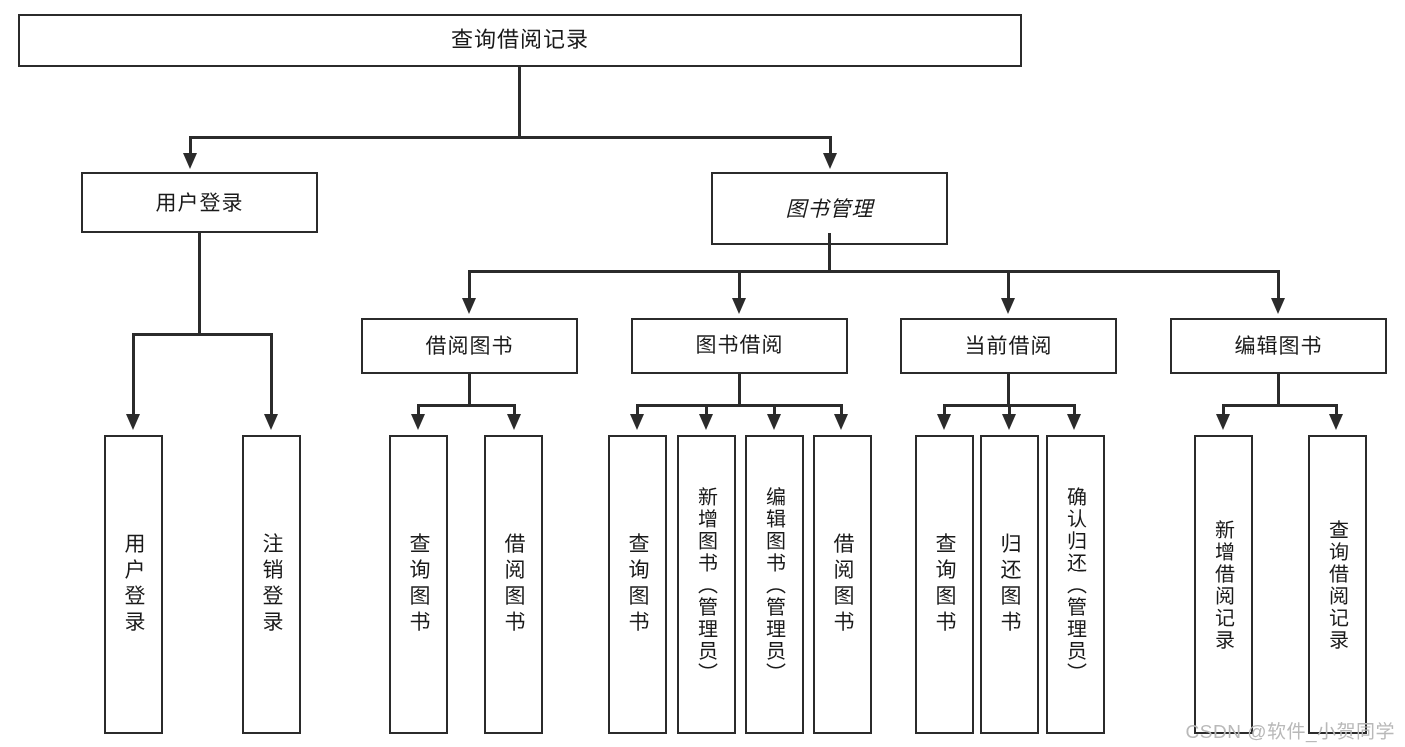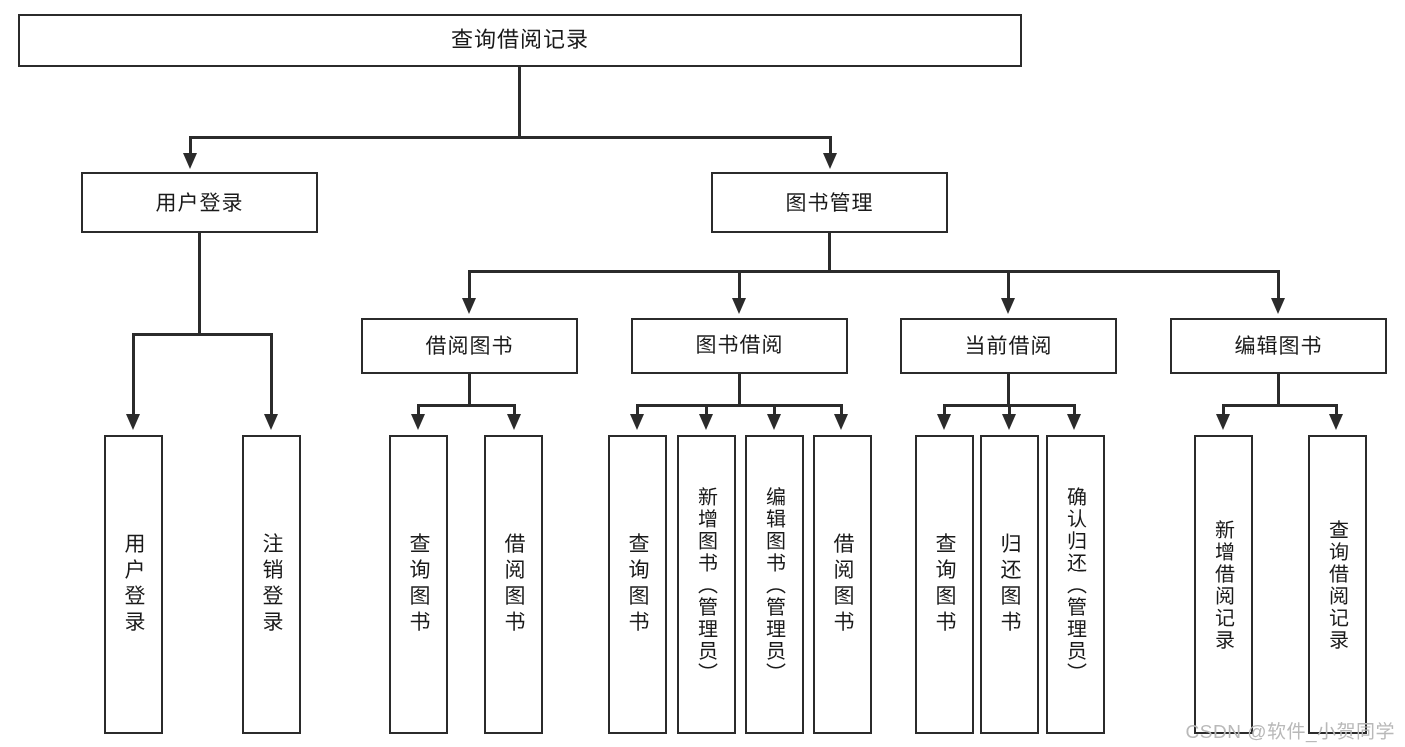--- a/index.html
+++ b/index.html
@@ -86,21 +86,21 @@
   <div class="ln h" style="left:189px;top:136px;width:643px;height:3px;"></div>
 
   <div class="ln v" style="left:189px;top:136px;width:3px;height:21px;"></div>
   <div class="arrow" style="left:183px;top:153px;"></div>
   <div class="ln v" style="left:829px;top:136px;width:3px;height:21px;"></div>
   <div class="arrow" style="left:823px;top:153px;"></div>
 
   <div class="node horiz" style="left:81px;top:172px;width:237px;height:61px;">
     <span>用户登录</span>
   </div>
-  <div class="node horiz" style="left:711px;top:172px;width:237px;height:61px;">
+  <div class="node horiz" style="left:711px;top:172px;width:237px;height:73px;font-style:italic;">
     <span>图书管理</span>
   </div>
 
   <div class="ln v" style="left:198px;top:233px;width:3px;height:102px;"></div>
   <div class="ln h" style="left:132px;top:333px;width:141px;height:3px;"></div>
   <div class="ln v" style="left:132px;top:333px;width:3px;height:85px;"></div>
   <div class="arrow" style="left:126px;top:414px;"></div>
   <div class="ln v" style="left:270px;top:333px;width:3px;height:85px;"></div>
   <div class="arrow" style="left:264px;top:414px;"></div>
 

